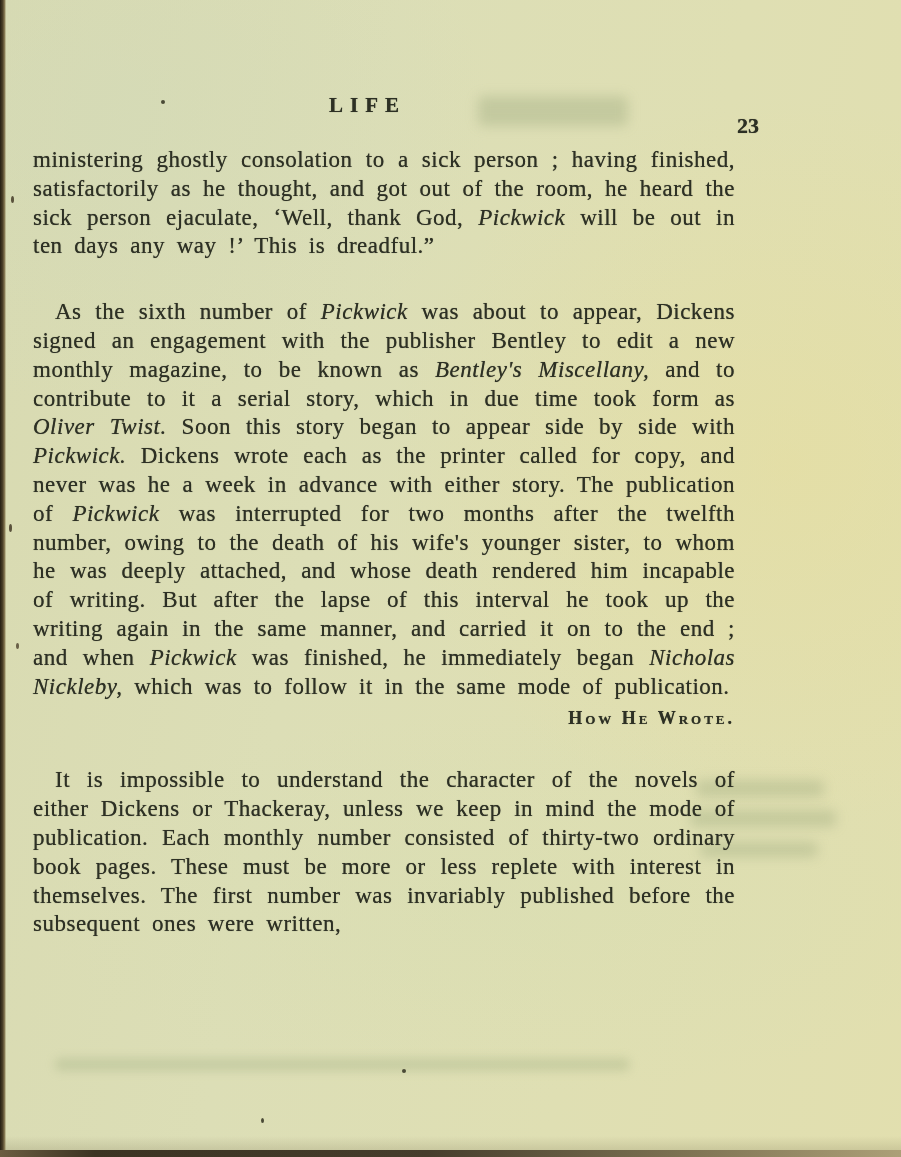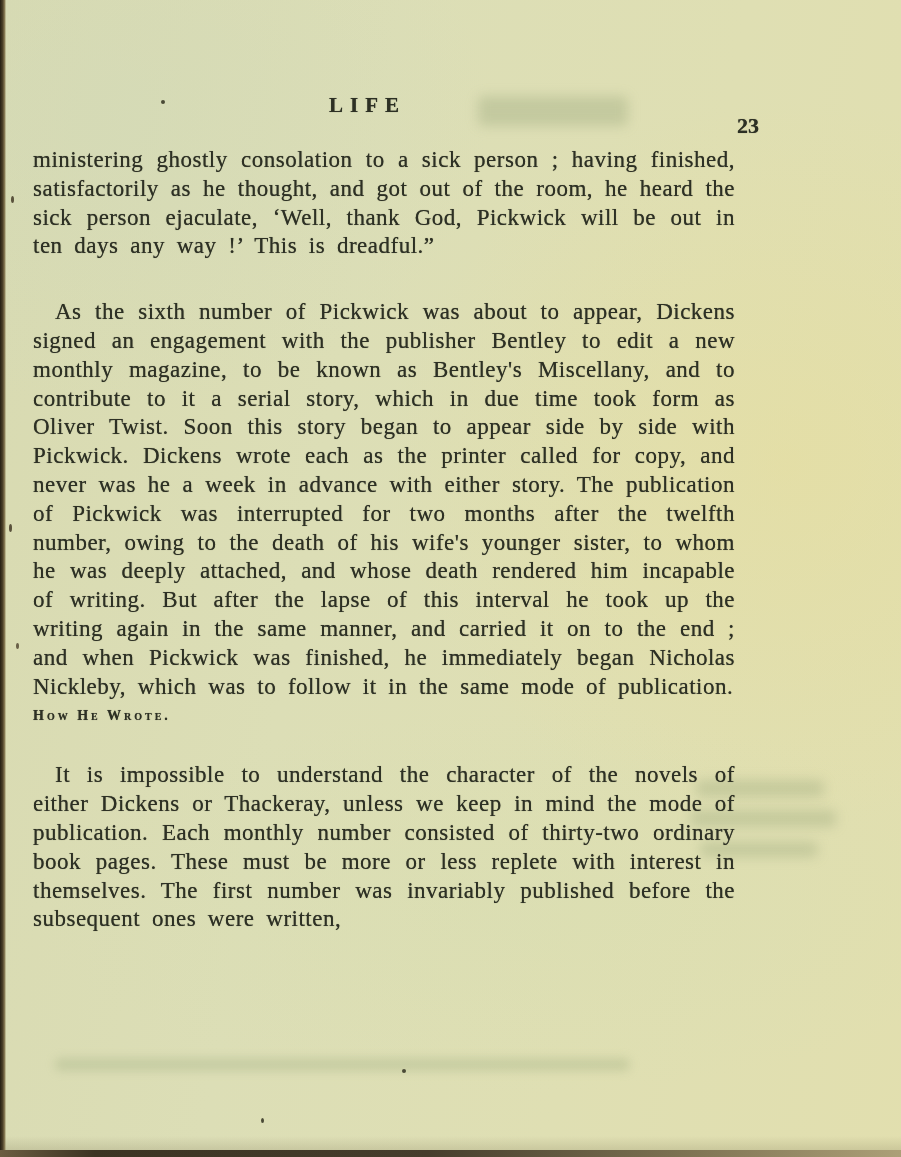--- a/index.html
+++ b/index.html
@@ -64,26 +64,26 @@
   .para {
     margin: 0;
     text-align: justify;
     font-size: 23px;
     line-height: 28.8px;
     letter-spacing: 0.5px;
     word-spacing: 5.5px;
     text-shadow: 0 0 0.7px rgba(45,48,36,0.8);
   }
   .para.indent { text-indent: 22px; margin-top: 37px; }
-  .italic { }
+  .italic { font-style: italic; }
 
   .section-heading {
     margin: 7px 0 10px 0;
-    text-align: left;
-    font-size: 14px;
+    text-align: right;
+    font-size: 18px;
     font-weight: 600;
     font-variant: small-caps;
     letter-spacing: 3px;
     text-shadow: 0 0 0.7px rgba(45,48,36,0.8);
   }
 
   
   .ghost {
     position: absolute;
     background: rgba(142,160,114,0.32);

